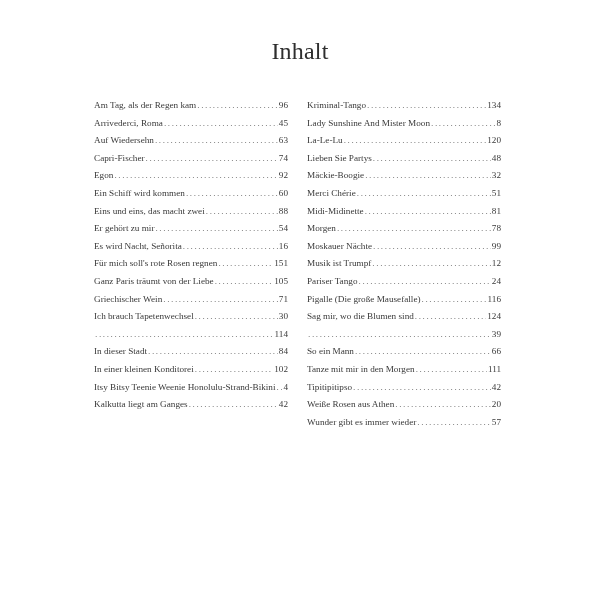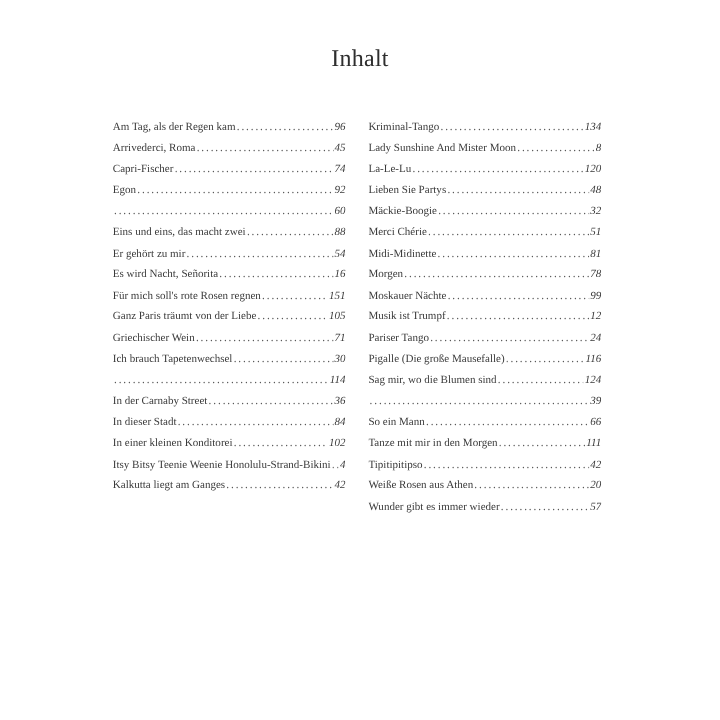--- a/index.html
+++ b/index.html
@@ -3,66 +3,72 @@
 <meta charset="utf-8">
 <style>
   html, body { margin: 0; padding: 0; }
   body {
     width: 600px; height: 600px; background: #ffffff;
     font-family: "Liberation Serif", "DejaVu Serif", serif;
     color: #3a3a3a; position: relative; overflow: hidden;
   }
   .title {
     position: absolute; top: 38px; left: 0; width: 600px;
-    text-align: center; font-size: 20px; color: #2e2e2e; letter-spacing: 0.2px;
+    text-align: center; font-size: 24px; color: #2e2e2e; letter-spacing: 0.2px;
   }
   .col { position: absolute; top: 97px; width: 194px; }
   .col.left { left: 94px; }
   .col.right { left: 307px; }
   .entry {
     display: flex; align-items: baseline; height: 17.6px;
     font-size: 9.2px; line-height: 17.6px; white-space: nowrap; overflow: hidden;
   }
   .entry .t { flex: 0 0 auto; }
   .entry .dots {
     flex: 1 1 auto; overflow: hidden; color: #555; letter-spacing: 1.6px;
     margin: 0 1px;
   }
   .entry .dots::before {
     content: "..................................................................................................................";
   }
-  .entry .p { flex: 0 0 auto; text-align: center; font-style: italic; }
+  .entry .p { flex: 0 0 auto; text-align: center; }
 </style>
 </head>
 <body>
 
 <div class="title">Inhalt</div>
 
 <div class="col left">
     <div class="entry">
       <span class="t">Am Tag, als der Regen kam</span>
       <span class="dots"></span>
       <span class="p">96</span>
     </div>
     <div class="entry">
       <span class="t">Arrivederci, Roma</span>
       <span class="dots"></span>
       <span class="p">45</span>
     </div>
     <div class="entry">
+      <span class="t">Auf Wiedersehn</span>
+      <span class="dots"></span>
+      <span class="p">63</span>
+    </div>
+    <div class="entry">
       <span class="t">Capri-Fischer</span>
       <span class="dots"></span>
       <span class="p">74</span>
     </div>
     <div class="entry">
       <span class="t">Egon</span>
       <span class="dots"></span>
       <span class="p">92</span>
     </div>
     <div class="entry">
+      <span class="t">Ein Schiff wird kommen</span>
       <span class="dots"></span>
       <span class="p">60</span>
     </div>
     <div class="entry">
       <span class="t">Eins und eins, das macht zwei</span>
       <span class="dots"></span>
       <span class="p">88</span>
     </div>
     <div class="entry">
       <span class="t">Er gehört zu mir</span>
@@ -90,25 +96,20 @@
       <span class="p">71</span>
     </div>
     <div class="entry">
       <span class="t">Ich brauch Tapetenwechsel</span>
       <span class="dots"></span>
       <span class="p">30</span>
     </div>
     <div class="entry">
       <span class="dots"></span>
       <span class="p">114</span>
-    </div>
-    <div class="entry">
-      <span class="t">In der Carnaby Street</span>
-      <span class="dots"></span>
-      <span class="p">36</span>
     </div>
     <div class="entry">
       <span class="t">In dieser Stadt</span>
       <span class="dots"></span>
       <span class="p">84</span>
     </div>
     <div class="entry">
       <span class="t">In einer kleinen Konditorei</span>
       <span class="dots"></span>
       <span class="p">102</span>

